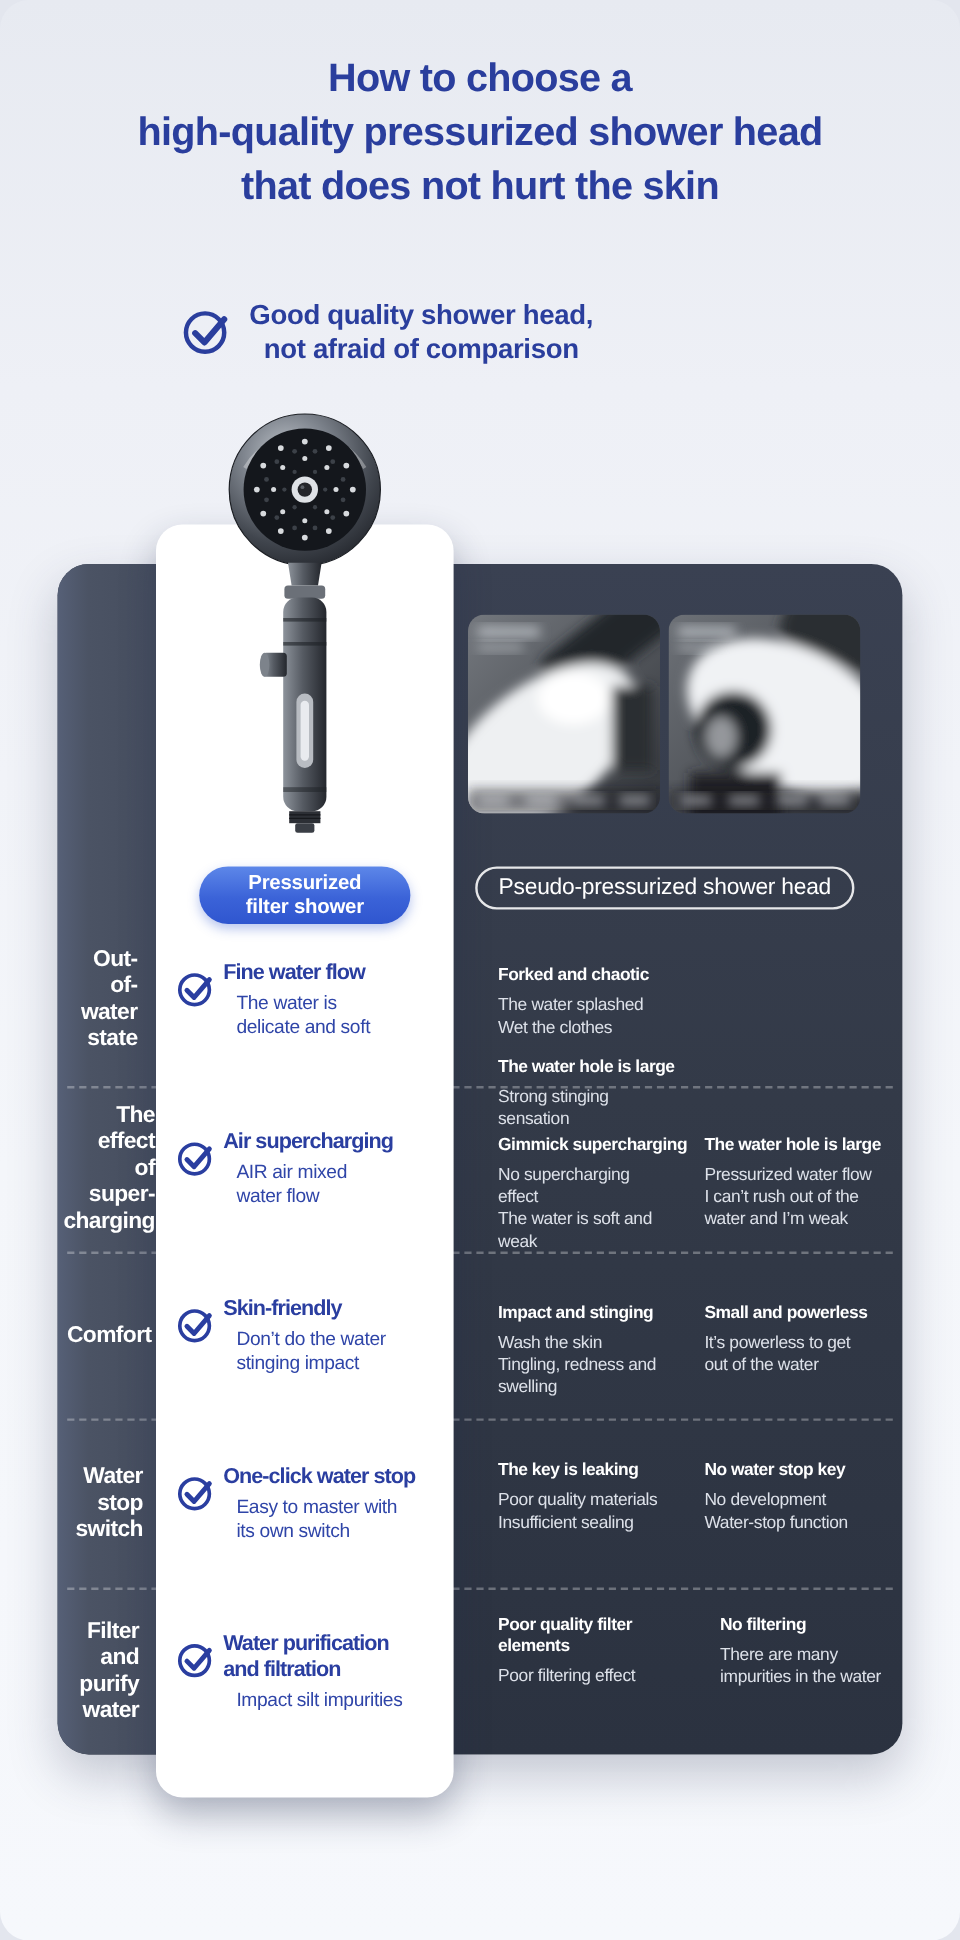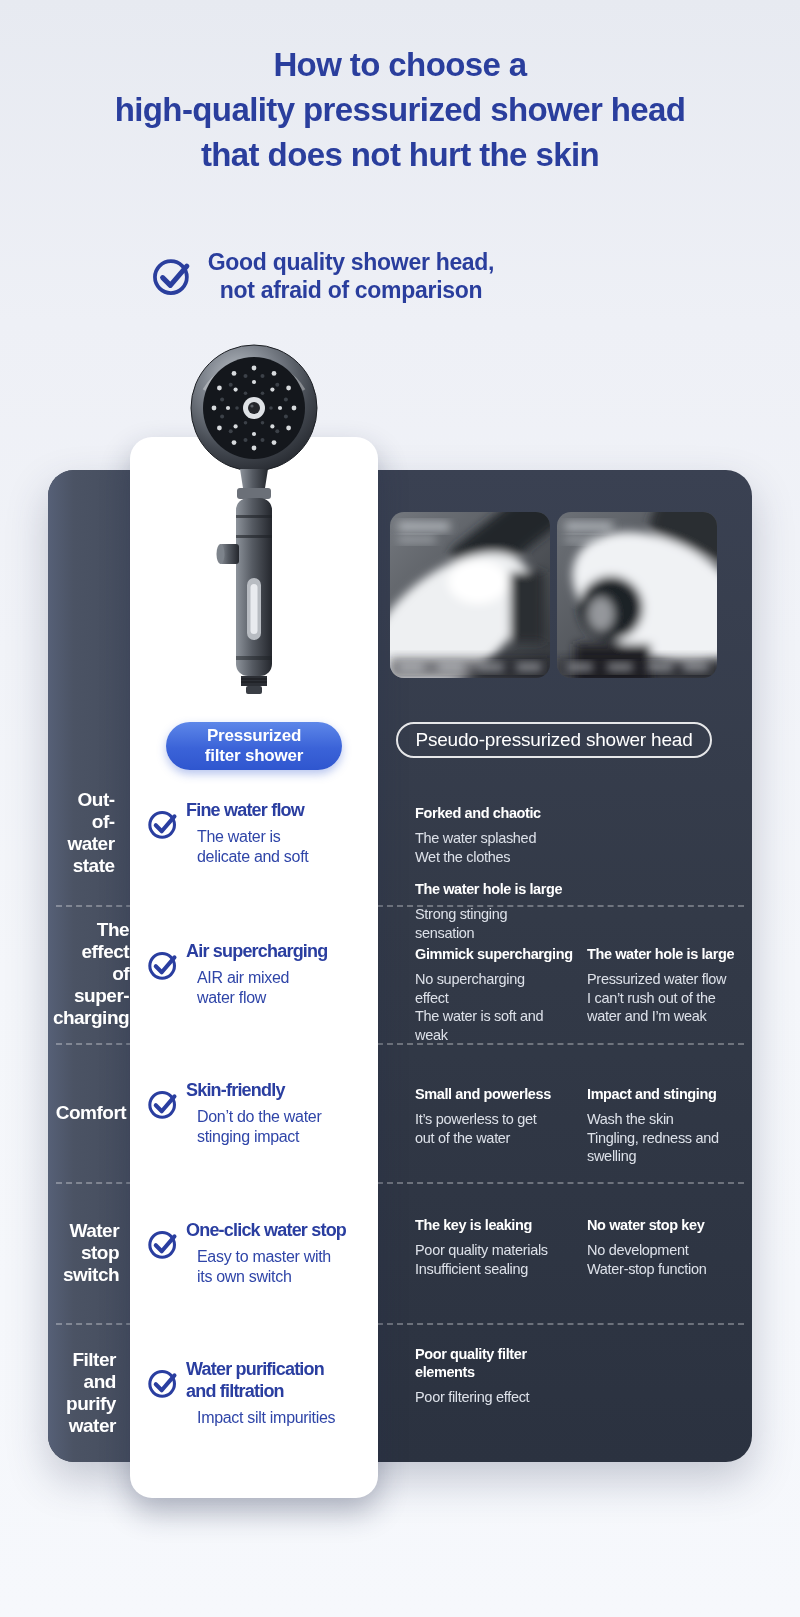--- a/index.html
+++ b/index.html
@@ -1,20 +1,21 @@
 <!DOCTYPE html>
 <html><head>
 <meta charset="utf-8">
 <style>
   html,body{margin:0;padding:0;background:#e3e6ee;}
   *{box-sizing:border-box;}
   #page{
     position:relative;width:800px;height:1617px;margin:0 auto;overflow:hidden;
     background:linear-gradient(180deg,#e7eaf1 0%,#eef0f6 20%,#f4f6fa 60%,#f6f8fc 100%);
     font-family:"Liberation Sans",sans-serif;
+    border-radius:24px;
   }
   
   .title{
     position:absolute;top:42px;left:0;width:800px;text-align:center;
     color:#2a3e9d;font-weight:bold;font-size:33px;line-height:45px;letter-spacing:-0.6px;
     white-space:pre-line;
   }
   .subtitle-wrap{
     position:absolute;top:248px;left:0;width:644px;
     display:flex;justify-content:center;align-items:center;gap:14px;
@@ -333,29 +334,29 @@
         </svg>
       </span>
       <div class="good-h">Skin-friendly</div>
       <div class="good-b">Don’t do the water
 stinging impact</div>
     </div>
   </div>
 
   <div class="bad-row r3">
     <div class="bad-cell">
-      <div class="bad-h">Small and powerless</div>
-      <div class="bad-b">It’s powerless to get
-out of the water</div>
-    </div>
-    <div class="bad-cell">
       <div class="bad-h">Impact and stinging</div>
       <div class="bad-b">Wash the skin
 Tingling, redness and
 swelling</div>
+    </div>
+    <div class="bad-cell">
+      <div class="bad-h">Small and powerless</div>
+      <div class="bad-b">It’s powerless to get
+out of the water</div>
     </div>
   </div>
 <div class="cat-cell r4">
         <div class="cat-text">Water
 stop
 switch</div>
       </div>
   <div class="good-block r4">
     <div class="gb-inner">
       <span class="check">
@@ -401,15 +402,20 @@
       <div class="good-b">Impact silt impurities</div>
     </div>
   </div>
 
   <div class="bad-row r5">
     <div class="bad-cell">
       <div class="bad-h">Poor quality filter
 elements</div>
       <div class="bad-b">Poor filtering effect</div>
     </div>
+    <div class="bad-cell">
+      <div class="bad-h">No filtering</div>
+      <div class="bad-b">There are many
+impurities in the water</div>
+    </div>
   </div>
 </div>
 </div>
 
 </body></html>

